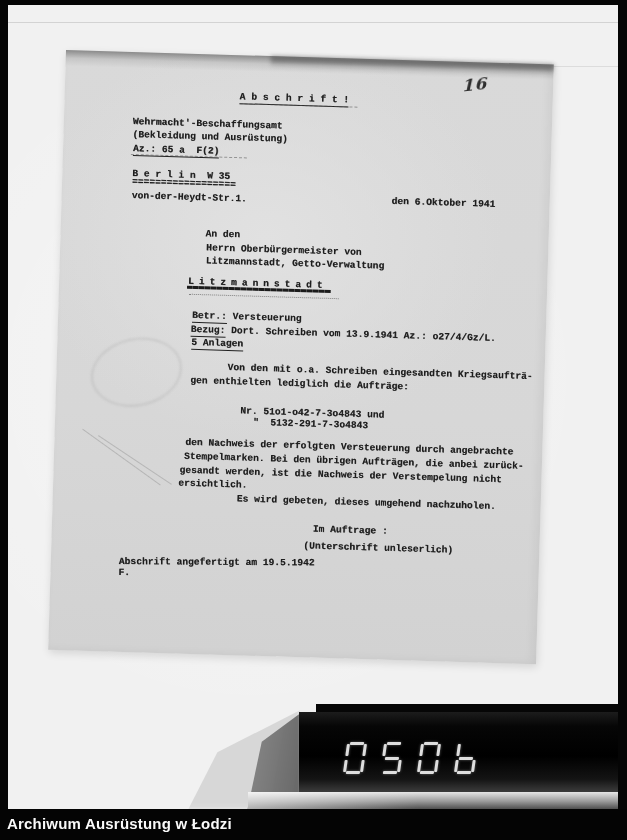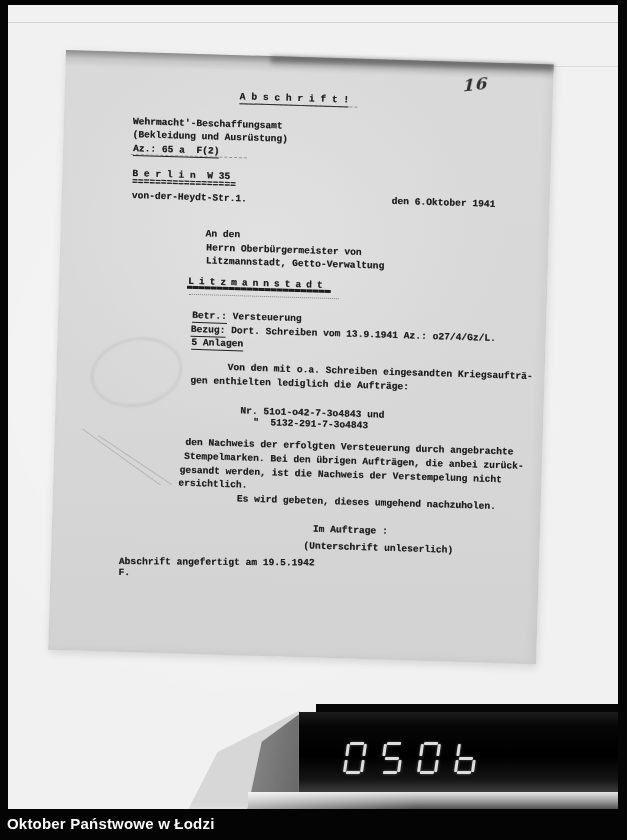--- a/index.html
+++ b/index.html
@@ -187,15 +187,15 @@
           <div class="seg c" style="background: rgb(222, 222, 222);"></div>
         </div>
       </div>
   </div>
 
   <div class="frame top"></div>
   <div class="frame left"></div>
   <div class="frame right"></div>
 
   <div class="caption-bar">
-    <div class="caption-text">Oktober Państwowe w Łodzi</div>
+    <div class="caption-text">Archiwum Ausrüstung w Łodzi</div>
   </div>
 </div>
 
 </body></html>

